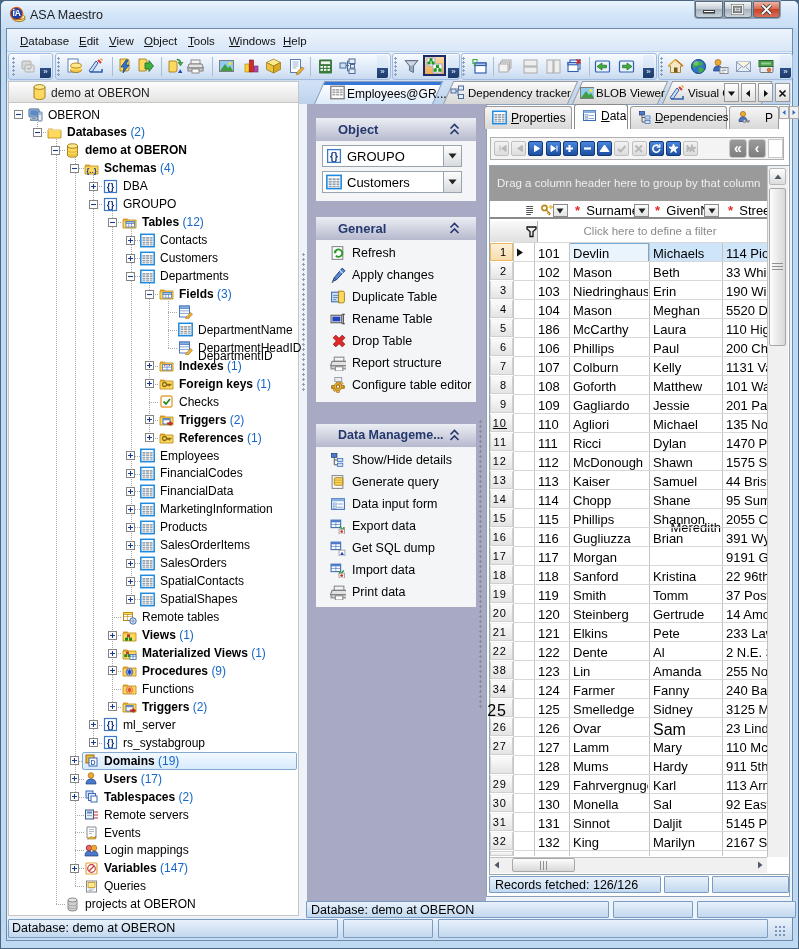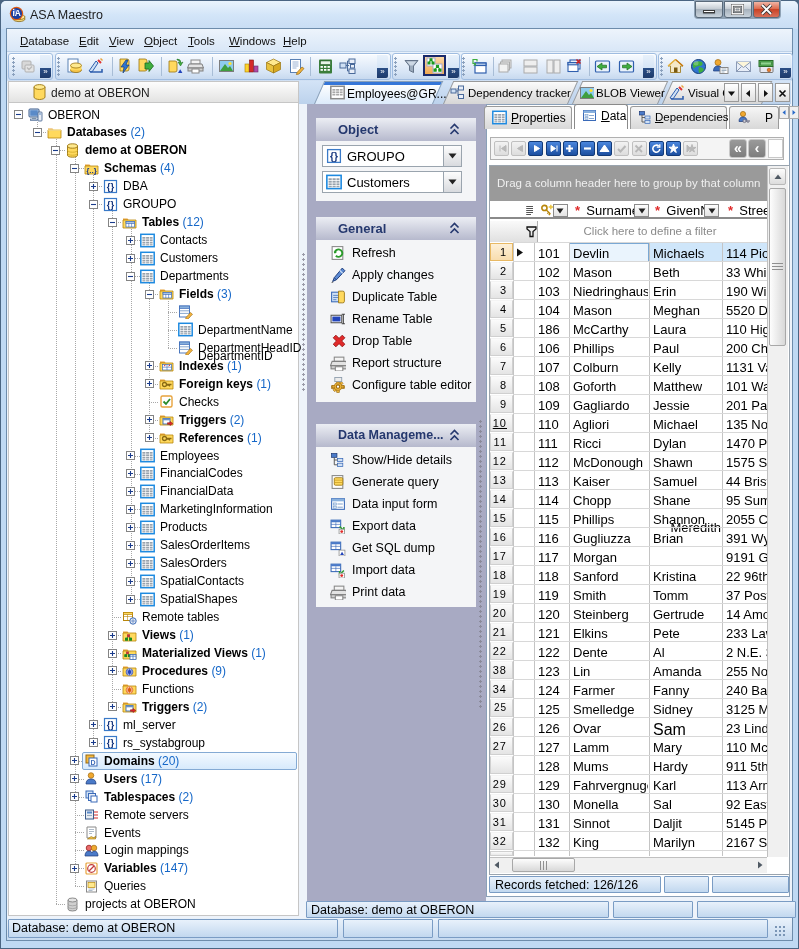--- a/index.html
+++ b/index.html
@@ -801,21 +801,21 @@
 <svg class="abs" style="left:70.1px;top:756.1999999999999px" width="9" height="9" viewBox="0 0 9 9">
     <rect x="0.5" y="0.5" width="8" height="8" fill="#fff" stroke="#848484"></rect>
     <path d="M2 4.5 h5 M4.5 2 v5" stroke="#1a3c8c" stroke-width="1.1"></path>
   </svg>
 <div class="abs" style="left:82px;top:752px;width:215px;height:18px;background:linear-gradient(#f3f9ff,#d7eafc);border:1px solid #84aad4;border-radius:2px;"></div>
 <svg class="abs" style="left:84px;top:753px" width="15" height="15" viewBox="0 0 15 15">
     <rect x="2" y="2" width="8" height="8" fill="#f4b83d" stroke="#9a6a10"></rect>
     <rect x="5" y="5" width="8" height="8" fill="#fff" stroke="#3a6ab8"></rect>
     <text x="9" y="11.6" font-size="7" font-weight="bold" fill="#3a6ab8" text-anchor="middle">D</text>
   </svg>
-<div class="abs" style="left:104px;top:754px;font-size:12px;color:#000;font-weight:bold;">Domains <span style="color:#1567c8;font-weight:normal">(20)</span></div>
+<div class="abs" style="left:104px;top:754px;font-size:12px;color:#000;font-weight:bold;">Domains <span style="color:#1567c8;font-weight:normal">(19)</span></div>
 <div class="abs" style="left:75px;top:779px;width:9px;height:1px;background-image:linear-gradient(90deg,#a8a8a8 1px,transparent 1px);background-size:2px 1px;"></div>
 <svg class="abs" style="left:70.1px;top:774.15px" width="9" height="9" viewBox="0 0 9 9">
     <rect x="0.5" y="0.5" width="8" height="8" fill="#fff" stroke="#848484"></rect>
     <path d="M2 4.5 h5 M4.5 2 v5" stroke="#1a3c8c" stroke-width="1.1"></path>
   </svg>
 <svg class="abs" style="left:84px;top:771px" width="15" height="15" viewBox="0 0 15 15">
     <circle cx="7" cy="4.5" r="2.8" fill="#f0a830" stroke="#a06a10" stroke-width="0.7"></circle>
     <path d="M2 13 Q2 8 7 8 Q12 8 12 13 Z" fill="#4a7ac8" stroke="#1c3a78" stroke-width="0.7"></path>
   </svg>
 <div class="abs" style="left:104px;top:772px;font-size:12px;color:#000;font-weight:bold;">Users <span style="color:#1567c8;font-weight:normal">(17)</span></div>
@@ -1400,21 +1400,21 @@
 <div class="abs" style="left:573px;top:664px;font-size:13px;color:#000;width:75px;overflow:hidden;">Lin</div>
 <div class="abs" style="left:653px;top:664px;font-size:13px;color:#000;width:68px;overflow:hidden;">Amanda</div>
 <div class="abs" style="left:726px;top:664px;font-size:13px;color:#000;width:41px;overflow:hidden;">255 Norne</div>
 <div class="abs" style="left:490px;top:680px;width:23px;height:18px;background:linear-gradient(#fbfbfb,#e4e4e4);border:1px solid #d0d0d0;border-top-color:#f4f4f4;"></div>
 <div class="abs" style="left:486px;top:683px;width:21px;text-align:right;font-size:11px;letter-spacing:1px;color:#000;">34</div>
 <div class="abs" style="left:538px;top:683px;font-size:13px;color:#000;">124</div>
 <div class="abs" style="left:573px;top:683px;font-size:13px;color:#000;width:75px;overflow:hidden;">Farmer</div>
 <div class="abs" style="left:653px;top:683px;font-size:13px;color:#000;width:68px;overflow:hidden;">Fanny</div>
 <div class="abs" style="left:726px;top:683px;font-size:13px;color:#000;width:41px;overflow:hidden;">240 Barne</div>
 <div class="abs" style="left:490px;top:699px;width:23px;height:18px;background:linear-gradient(#fbfbfb,#e4e4e4);border:1px solid #d0d0d0;border-top-color:#f4f4f4;"></div>
-<div class="abs" style="left:486px;top:702px;width:21px;text-align:right;font-size:10px;letter-spacing:1px;color:#000;">25</div>
+<div class="abs" style="left:486px;top:702px;width:21px;text-align:right;font-size:16px;letter-spacing:1px;color:#000;">25</div>
 <div class="abs" style="left:538px;top:702px;font-size:13px;color:#000;">125</div>
 <div class="abs" style="left:573px;top:702px;font-size:13px;color:#000;width:75px;overflow:hidden;">Smelledge</div>
 <div class="abs" style="left:653px;top:702px;font-size:13px;color:#000;width:68px;overflow:hidden;">Sidney</div>
 <div class="abs" style="left:726px;top:702px;font-size:13px;color:#000;width:41px;overflow:hidden;">3125 Mene</div>
 <div class="abs" style="left:490px;top:718px;width:23px;height:18px;background:linear-gradient(#fbfbfb,#e4e4e4);border:1px solid #d0d0d0;border-top-color:#f4f4f4;"></div>
 <div class="abs" style="left:486px;top:721px;width:21px;text-align:right;font-size:11px;letter-spacing:1px;color:#000;">26</div>
 <div class="abs" style="left:538px;top:721px;font-size:13px;color:#000;">126</div>
 <div class="abs" style="left:573px;top:721px;font-size:13px;color:#000;width:75px;overflow:hidden;">Ovar</div>
 <div class="abs" style="left:653px;top:721px;font-size:16px;color:#000;width:68px;overflow:hidden;">Sam</div>
 <div class="abs" style="left:726px;top:721px;font-size:13px;color:#000;width:41px;overflow:hidden;">23 Lindene</div>

